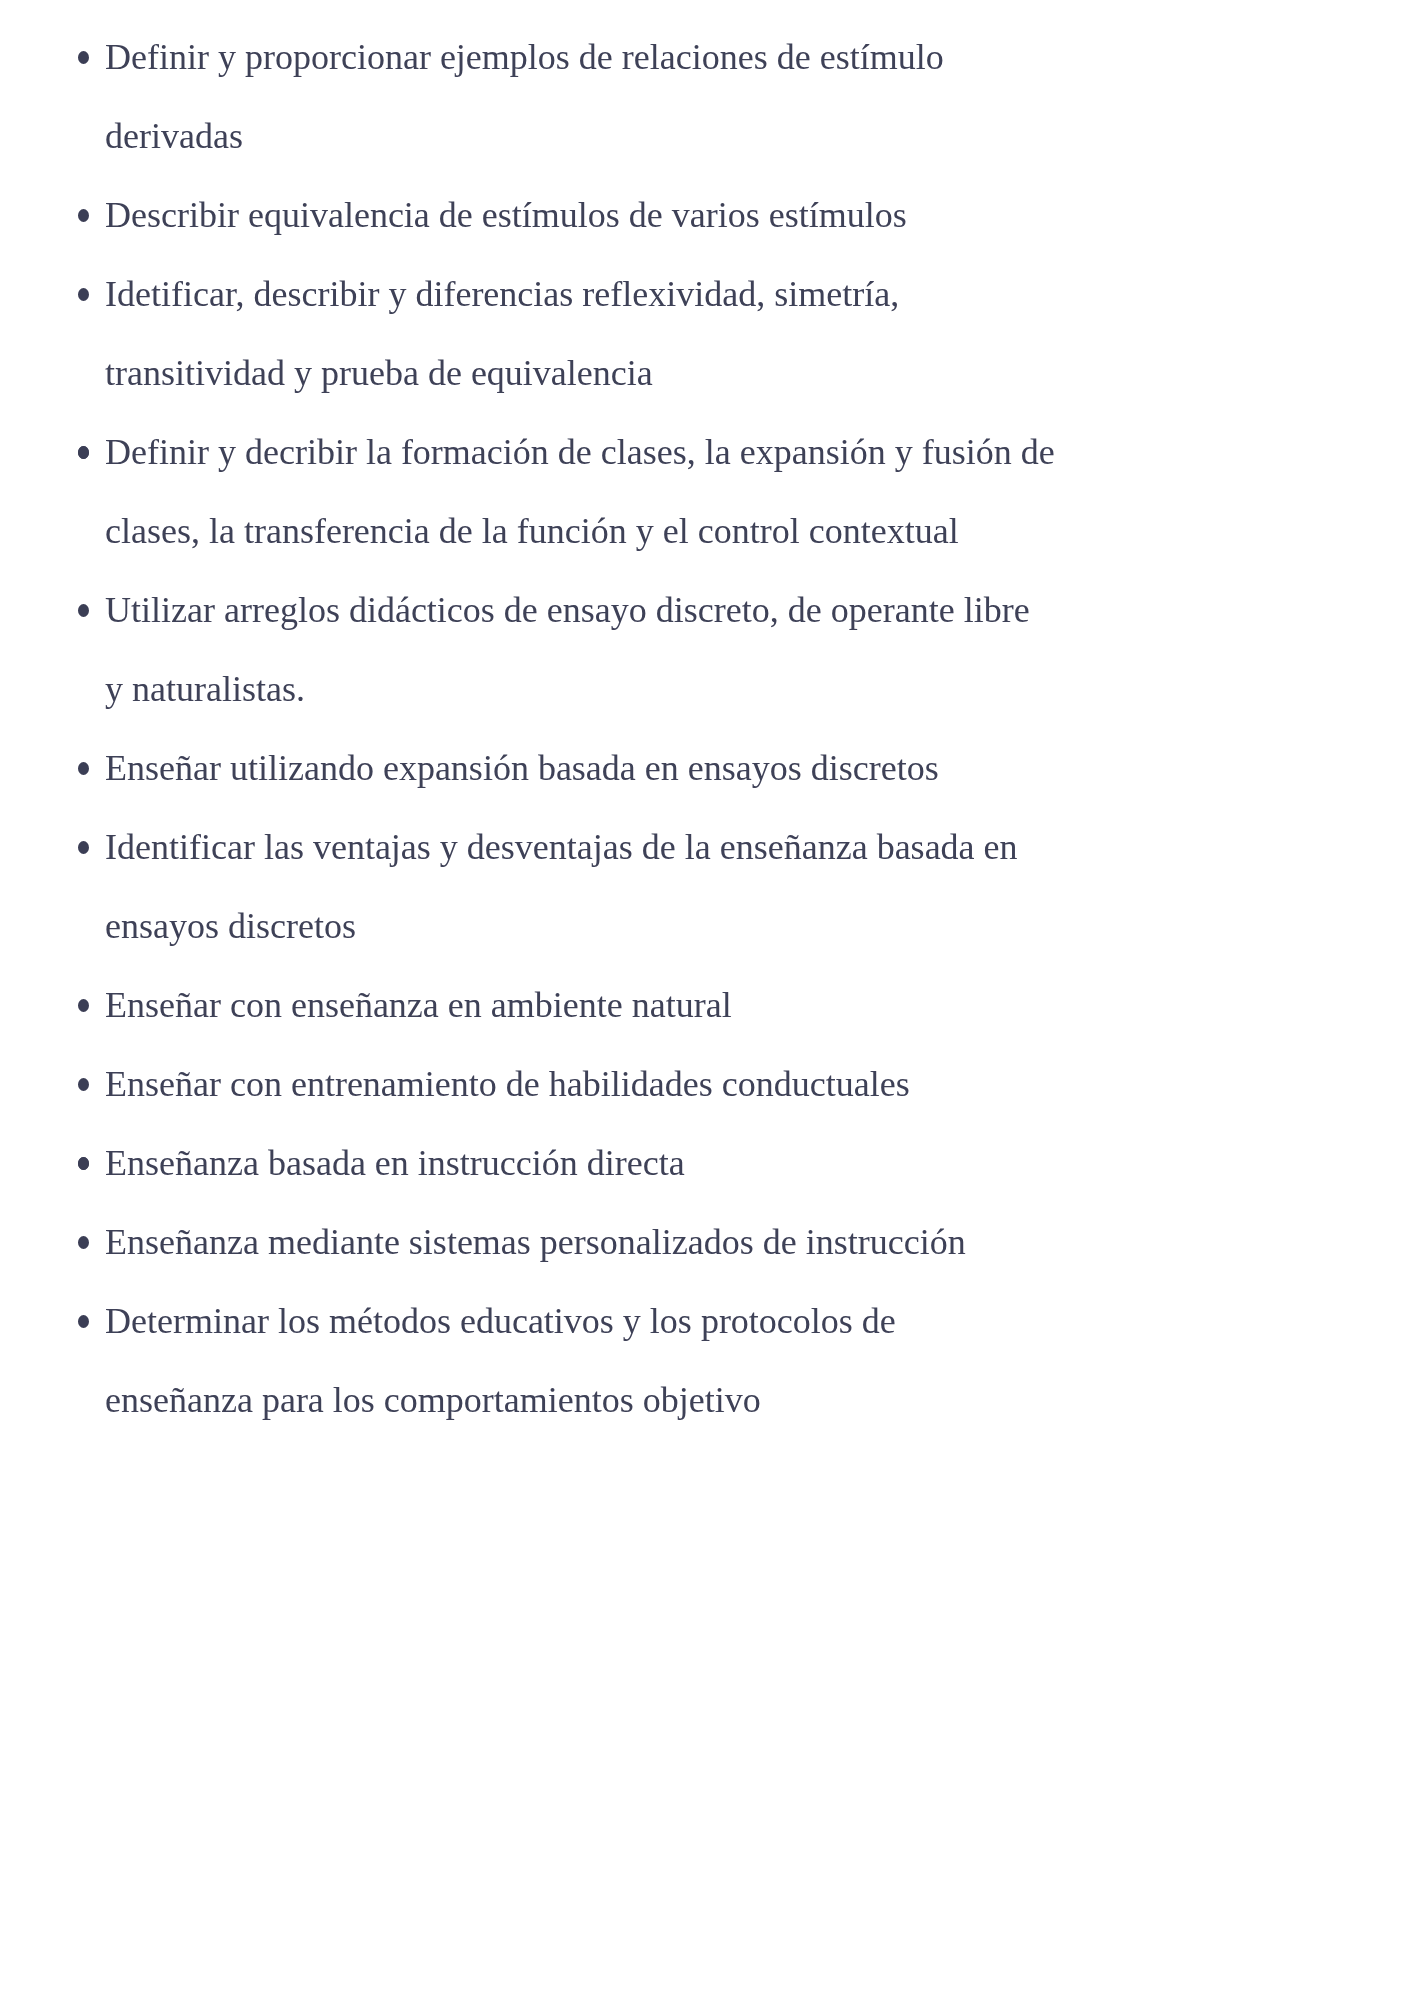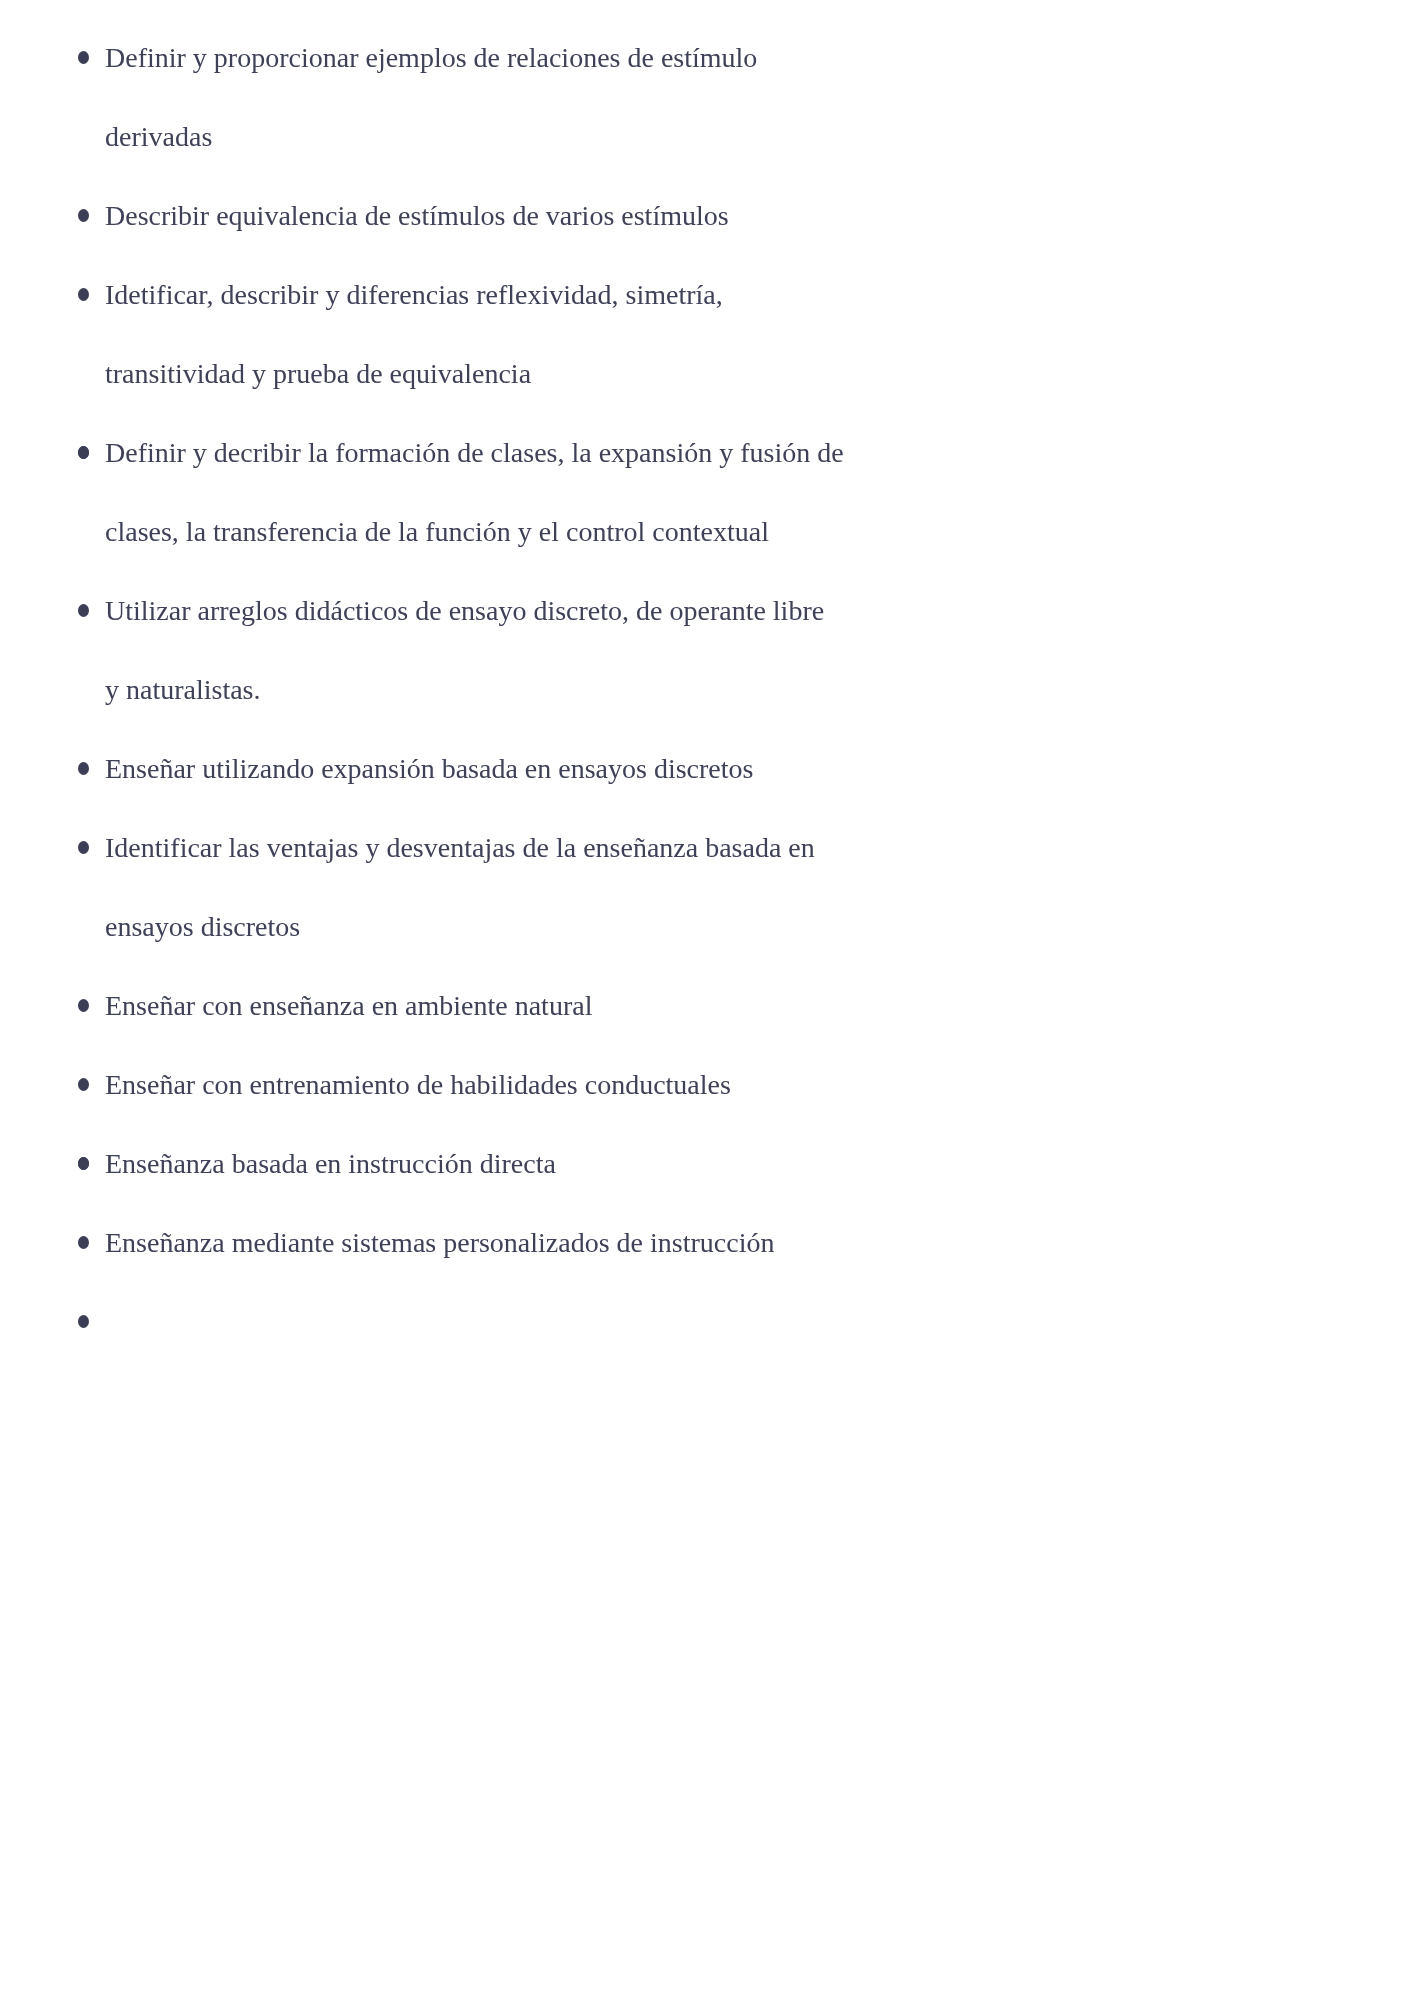--- a/index.html
+++ b/index.html
@@ -20,21 +20,21 @@
     color: #3e4157;
   }
   ul.objectives {
     list-style: none;
     margin: 0;
     padding: 0;
   }
   ul.objectives li {
     position: relative;
     padding-left: 33px;
-    font-size: 28px;
+    font-size: 36px;
     line-height: 79px;
     white-space: pre-line;
     color: #3e4157;
   }
   ul.objectives li .bullet {
     position: absolute;
     left: 6px;
     top: 33px;
     width: 11px;
     height: 13px;
@@ -61,15 +61,16 @@
       <li><span class="bullet"></span><span class="item-text">Utilizar arreglos didácticos de ensayo discreto, de operante libre
 y naturalistas.</span></li>
       <li><span class="bullet"></span><span class="item-text">Enseñar utilizando expansión basada en ensayos discretos</span></li>
       <li><span class="bullet"></span><span class="item-text">Identificar las ventajas y desventajas de la enseñanza basada en
 ensayos discretos</span></li>
       <li><span class="bullet"></span><span class="item-text">Enseñar con enseñanza en ambiente natural</span></li>
       <li><span class="bullet"></span><span class="item-text">Enseñar con entrenamiento de habilidades conductuales</span></li>
       <li><span class="bullet"></span></li>
       <li><span class="bullet"></span><span class="item-text">Enseñanza basada en instrucción directa</span></li>
       <li><span class="bullet"></span><span class="item-text">Enseñanza mediante sistemas personalizados de instrucción</span></li>
-      <li><span class="bullet"></span></li>
+      <li><span class="bullet"></span><span class="item-text">Determinar los métodos educativos y los protocolos de
+enseñanza para los comportamientos objetivo</span></li>
     </ul>
 </div>
 
 </body></html>

